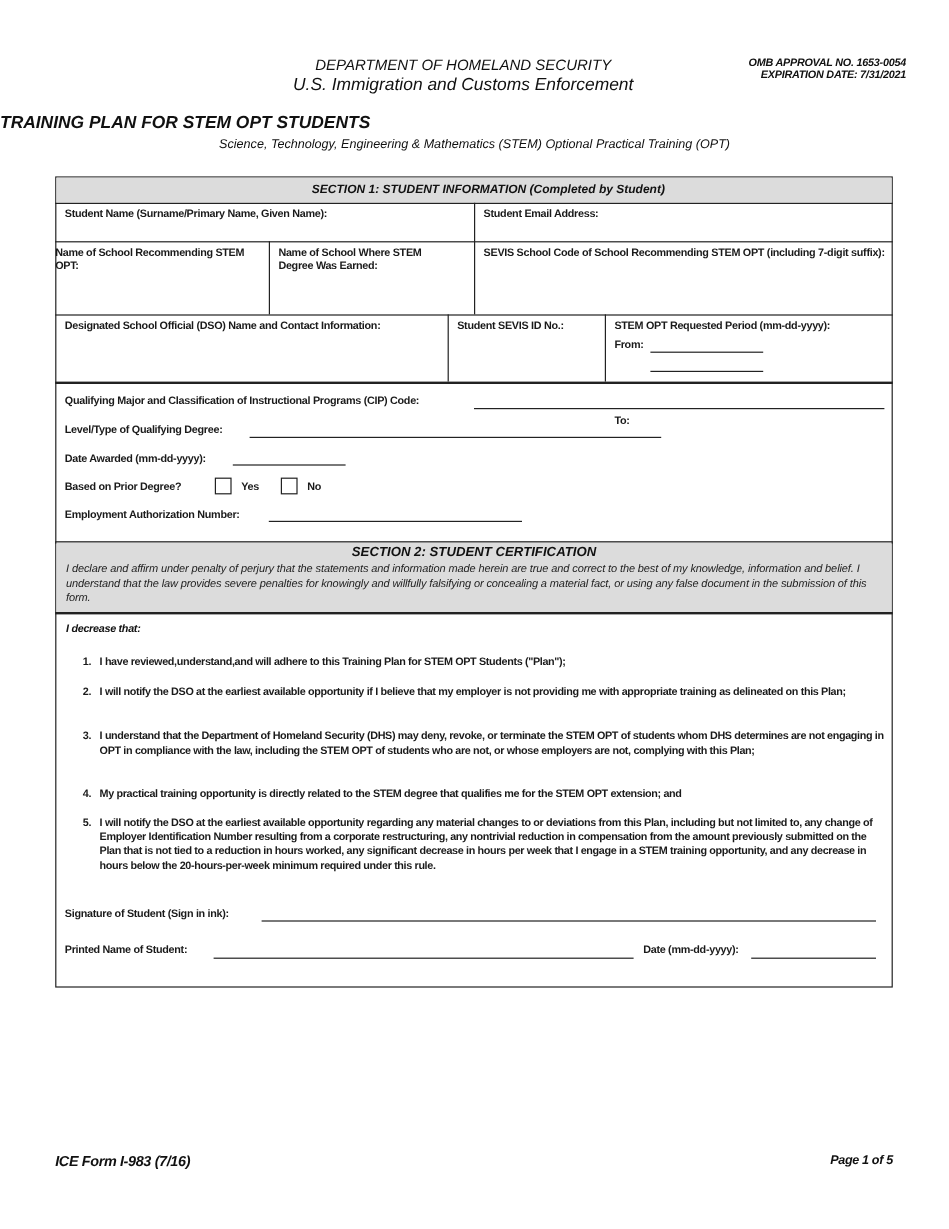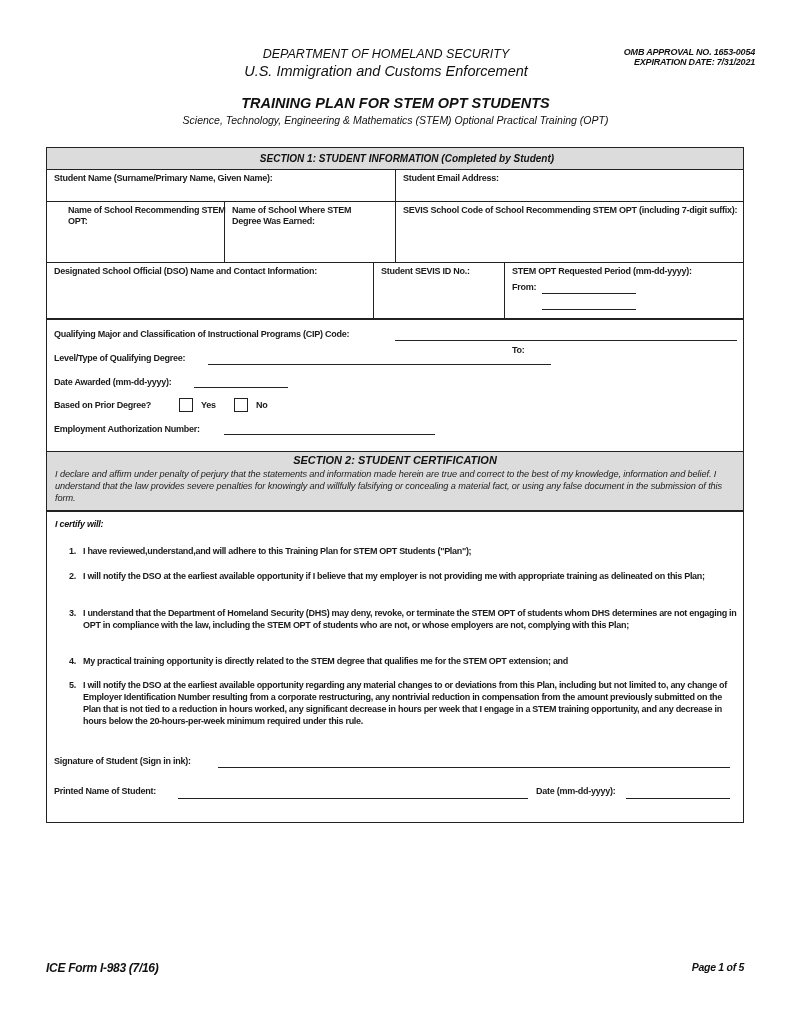--- a/index.html
+++ b/index.html
@@ -3,21 +3,21 @@
 <meta charset="utf-8">
 <style>
   * { box-sizing: border-box; margin: 0; padding: 0; }
   html, body { width: 791px; height: 1024px; background: #ffffff; overflow: hidden; }
   body { position: relative; font-family: "Liberation Sans", sans-serif; color: #111; }
 
   .abs { position: absolute; font-style: italic; }
   .h-dept { left: 246px; top: 47px; width: 280px; text-align: center; font-size: 12.5px; }
   .h-agency { left: 230px; top: 63px; width: 312px; text-align: center; font-size: 14.5px; }
   .omb { left: 590px; top: 47px; width: 165px; text-align: right; font-size: 9px; font-weight: bold; line-height: 10px; letter-spacing: -0.2px; }
-  .title { left: 0; width: 791px; top: 95px; text-align: center; font-size: 14.5px; font-weight: bold; }
+  .title { left: 0; width: 791px; top: 95px; text-align: left; font-size: 14.5px; font-weight: bold; }
   .subtitle { left: 0; width: 791px; top: 114px; text-align: center; font-size: 10.5px; }
 
   
   .frame { left: 46px; top: 147px; width: 698px; height: 676px; border: 1.5px solid #222; }
 
   .hline { position: absolute; height: 0; border-top: 1.3px solid #222; }
   .vline { position: absolute; width: 0; border-left: 1.3px solid #222; }
 
   .sec1-head { left: 47px; top: 148px; width: 696px; height: 21px; background: #dcdcdc; text-align: center; font-size: 10px; font-weight: bold; line-height: 21px; padding-left: 24px; }
 
@@ -66,21 +66,21 @@
 <div class="vline" style="left:395px; top:169px; height:93px;"></div>
 <div class="vline" style="left:224px; top:201px; height:61px;"></div>
 <div class="vline" style="left:373px; top:262px; height:56px;"></div>
 <div class="vline" style="left:504px; top:262px; height:56px;"></div>
 
 <div class="cell-label" style="left:54px; top:173px;">Student Name (Surname/Primary Name, Given Name):</div>
 <div class="abs" style="left:47px; top:185px; width:347px; height:15px;"></div>
 <div class="cell-label" style="left:403px; top:173px;">Student Email Address:</div>
 <div class="abs" style="left:396px; top:185px; width:346px; height:15px;"></div>
 
-<div class="cell-label" style="left:68px; top:205px; width:160px;">Name of School Recommending STEM OPT:</div>
+<div class="cell-label" style="left:46px; top:205px; width:160px;">Name of School Recommending STEM OPT:</div>
 <div class="abs" style="left:47px; top:230px; width:176px; height:31px;"></div>
 <div class="cell-label" style="left:232px; top:205px; width:150px;">Name of School Where STEM Degree Was Earned:</div>
 <div class="abs" style="left:225px; top:230px; width:169px; height:31px;"></div>
 <div class="cell-label" style="left:403px; top:205px; width:335px;">SEVIS School Code of School Recommending STEM OPT (including 7-digit suffix):</div>
 <div class="abs" style="left:396px; top:230px; width:346px; height:31px;"></div>
 
 <div class="cell-label" style="left:54px; top:266px;">Designated School Official (DSO) Name and Contact Information:</div>
 <div class="abs" style="left:47px; top:280px; width:325px; height:37px;"></div>
 <div class="cell-label" style="left:381px; top:266px;">Student SEVIS ID No.:</div>
 <div class="abs" style="left:374px; top:280px; width:129px; height:37px;"></div>
@@ -107,21 +107,21 @@
 
 <div class="field-row" style="left:54px; top:424px;">Employment Authorization Number:</div>
 <div class="uline" style="left:224px; top:434px; width:211px;"></div>
 
 <div class="hline" style="left:46px; top:451px; width:698px; border-top-width:2px;"></div>
 <div class="abs sec2-head"></div>
 <div class="abs sec2-title">SECTION 2: STUDENT CERTIFICATION</div>
 <div class="abs sec2-text">I declare and affirm under penalty of perjury that the statements and information made herein are true and correct to the best of my knowledge, information and belief. I understand that the law provides severe penalties for knowingly and willfully falsifying or concealing a material fact, or using any false document in the submission of this form.</div>
 <div class="hline" style="left:46px; top:510px; width:698px; border-top-width:2px;"></div>
 
-<div class="abs certify">I certify will:</div>
+<div class="abs certify">I decrease that:</div>
 
 <div class="cert-item" style="top:545px;">
   <span class="num">1.</span>
   <span class="txt">I have reviewed,understand,and will adhere to this Training Plan for STEM OPT Students ("Plan");</span>
 </div>
 <div class="cert-item" style="top:570px;">
   <span class="num">2.</span>
   <span class="txt">I will notify the DSO at the earliest available opportunity if I believe that my employer is not providing me with appropriate training as delineated on this Plan;</span>
 </div>
 <div class="cert-item" style="top:607px;">

